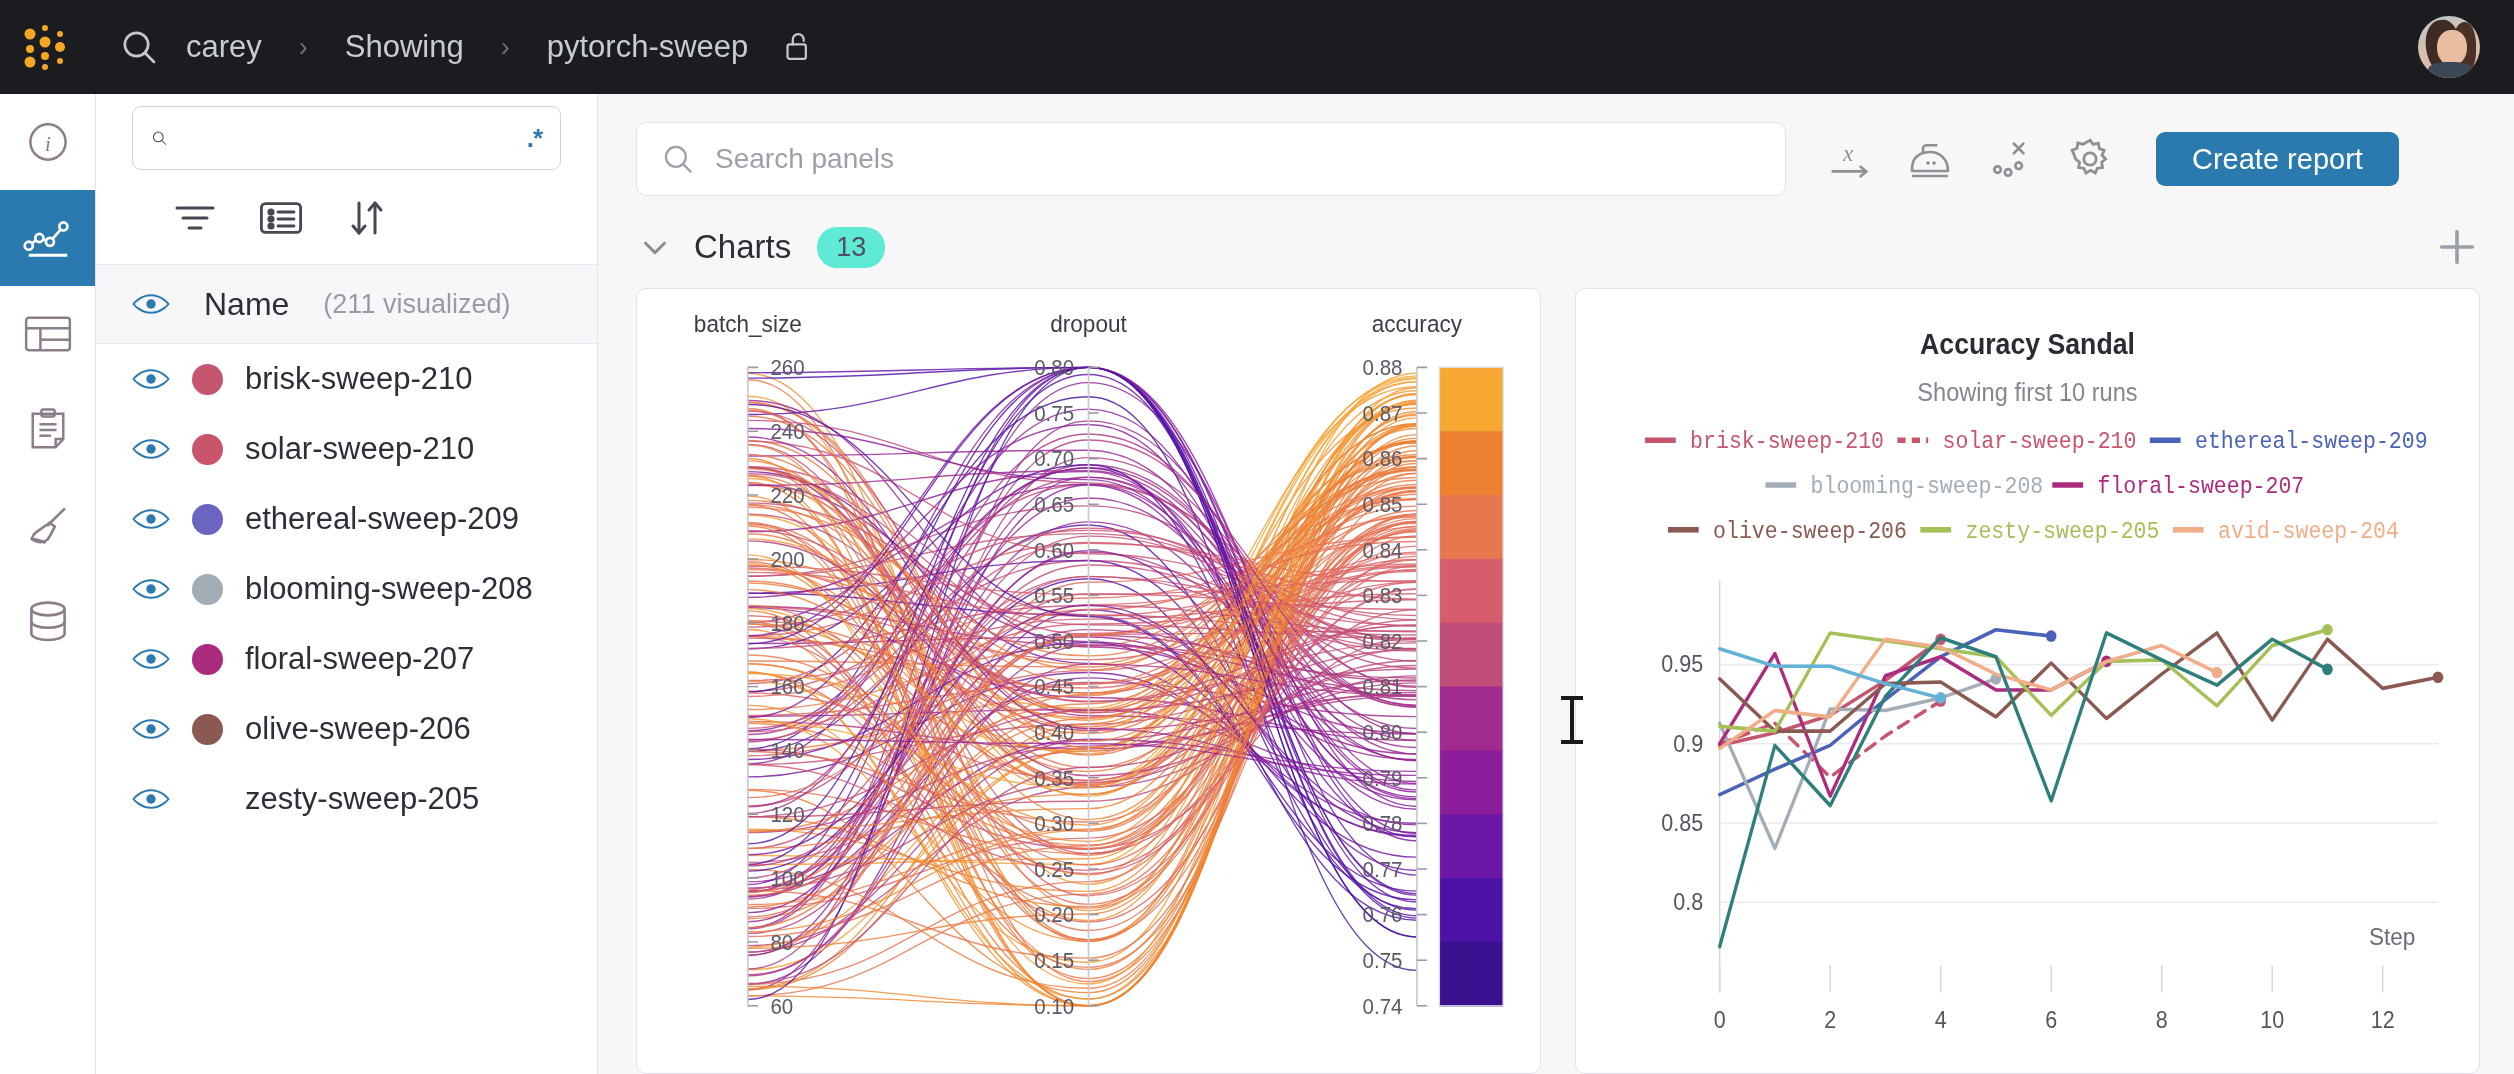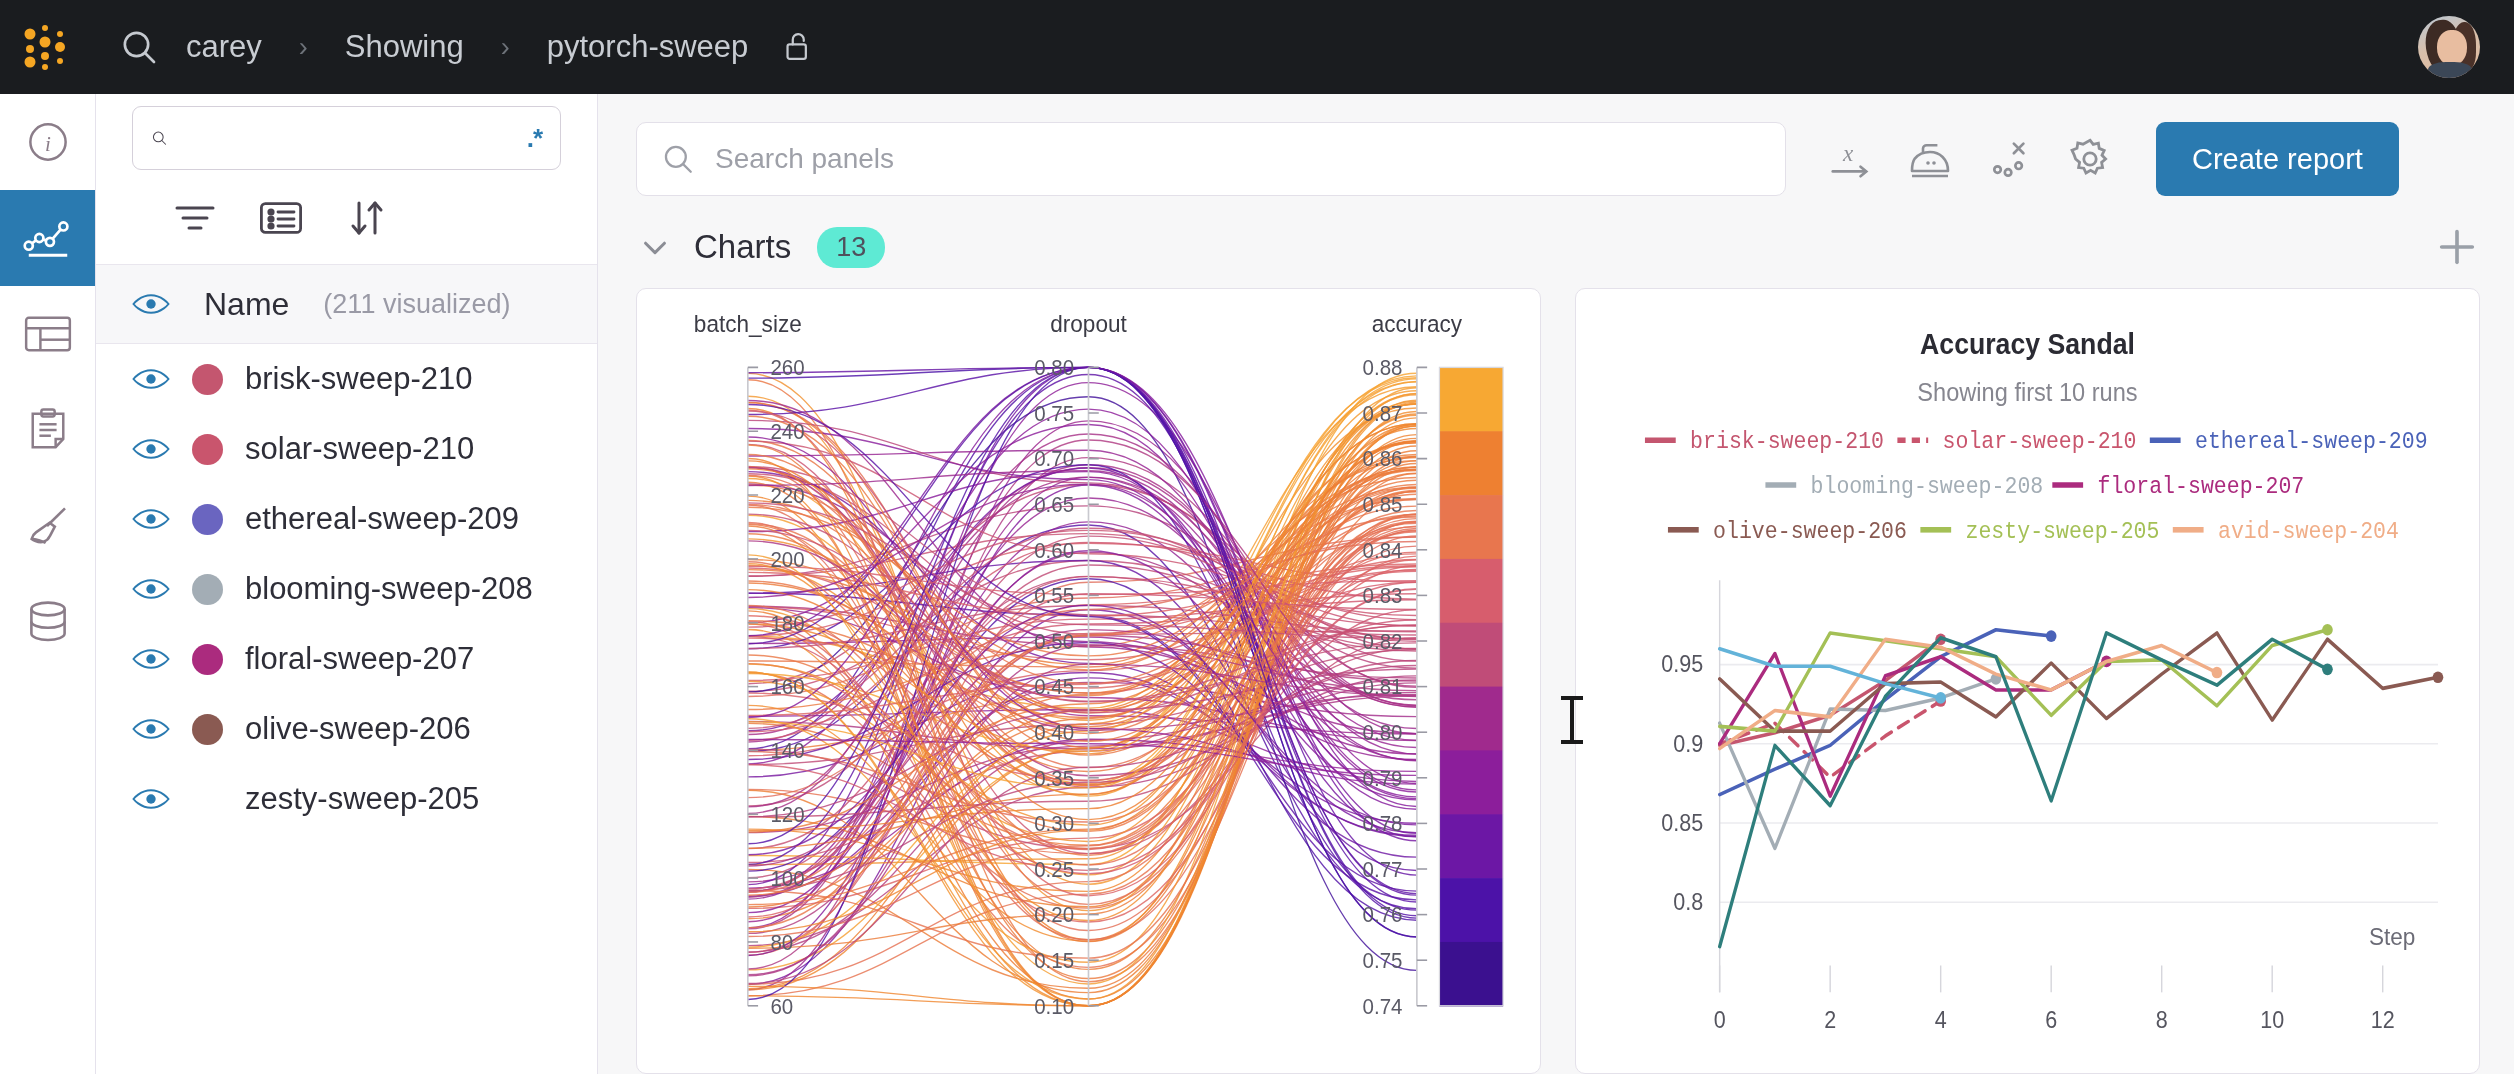--- a/index.html
+++ b/index.html
@@ -95,21 +95,21 @@
     flex: 1; height: 74px; background:#fff; border:1.5px solid #e3e0e9; border-radius: 10px;
     display:flex; align-items:center; padding: 0 24px; gap: 18px; max-width: 1150px;
   }
   #panel-search input { flex:1; border:0; outline:0; font-size:28px; color:#444;
     font-family:"Liberation Sans", sans-serif; background:transparent; }
   #panel-search input::placeholder { color:#9ea0a8; }
   #ws-icons { display:flex; align-items:center; gap: 0; margin-left: 24px; }
   .ws-icon { width: 80px; height: 74px; display:flex; align-items:center; justify-content:center; }
   #create-report {
     margin-left: 26px; background: #2a7ab0; color:#fff; border:0; border-radius: 9px;
-    height: 74px; padding: 0 36px; font-size: 29px; cursor:pointer;
+    height: 54px; padding: 0 36px; font-size: 29px; cursor:pointer;
     font-family: "Liberation Sans", sans-serif; white-space:nowrap;
   }
 
   #section-head { display:flex; align-items:center; gap: 0; padding: 28px 34px 18px 40px; }
   #section-head .chev { margin-right: 22px; display:flex; }
   #section-title { font-size: 33px; color: #2e2e38; }
   #section-count {
     margin-left: 26px; font-size: 27px; color:#50505c; background:#5eead4;
     border-radius: 20px; padding: 5px 19px;
   }

